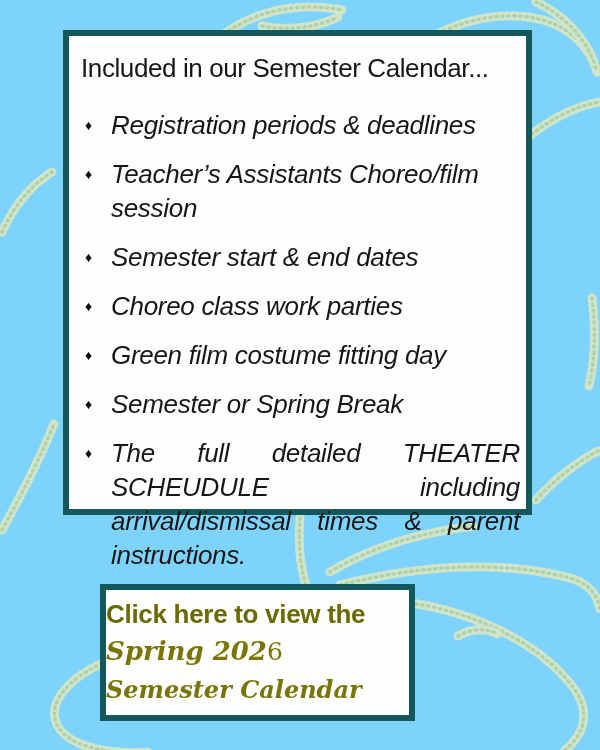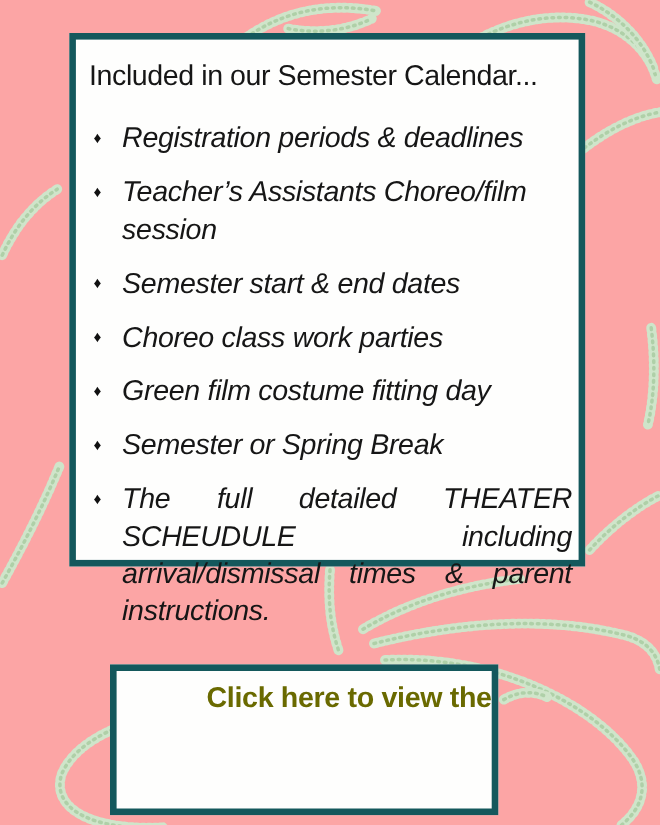--- a/index.html
+++ b/index.html
@@ -1,19 +1,19 @@
 <!DOCTYPE html>
 <html><head>
 <meta charset="utf-8">
 <style>
   html,body{margin:0;padding:0;background:#ffffff;}
   .page{
     position:relative;
     width:600px;height:750px;
-    background:#fca5a5;
+    background:#7dd3fc;
     overflow:hidden;
     font-family:"Liberation Sans",sans-serif;
   }
   .vines{position:absolute;left:0;top:0;width:600px;height:750px;}
   .vine{fill:none;stroke:#cfe5ca;stroke-width:9;stroke-dasharray:2.5 3;stroke-linecap:round;}
   .vine-dots{fill:none;stroke:#a9cda2;stroke-width:3.2;stroke-dasharray:1.5 4.5;stroke-linecap:round;opacity:.85;}
 
   .info-box{
     position:absolute;left:63px;top:30px;
     width:469px;height:485px;
@@ -38,26 +38,26 @@
   .item-text{
     flex:1;
     font-style:italic;
     font-size:26px;letter-spacing:-0.3px;
     line-height:34px;color:#161616;
     padding-right:2px;
   }
   .item-text.justify{text-align:justify;text-align-last:left;}
 
   .cta-box{
-    position:absolute;left:100px;top:604px;
-    width:353px;height:137px;
+    position:absolute;left:100px;top:584px;
+    width:315px;height:137px;
     box-sizing:border-box;
     border:6px solid #14585c;
     background:#fefefd;
-    text-align:right;
+    text-align:left;
     display:block;text-decoration:none;
     cursor:pointer;
   }
   .cta-line1{
     margin-top:9px;
     font-size:26px;font-weight:700;letter-spacing:-0.3px;
     color:#6a6a00;line-height:30px;
   }
   .script{
     font-family:"DejaVu Serif",serif;
@@ -156,15 +156,19 @@
       </div>
       <div class="item">
         <span class="bullet">♦</span>
         <span class="item-text justify">The full detailed THEATER SCHEUDULE including arrival/dismissal times &amp; parent instructions.</span>
       </div>
     </div>
   </section>
 
   <a class="cta-box">
     <div class="cta-line1">Click here to view the</div>
+    <div class="cta-line2">
+      <span class="script">Spring 202</span><span class="plain">6</span>
+    </div>
+    <div class="cta-line3 script">Semester Calendar</div>
   </a>
 
 </div>
 
 </body></html>

